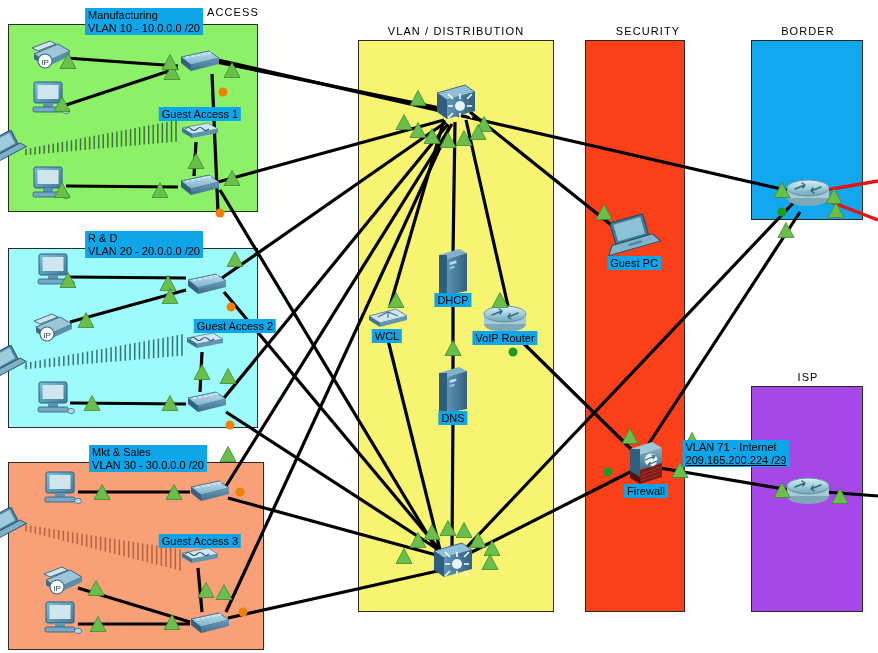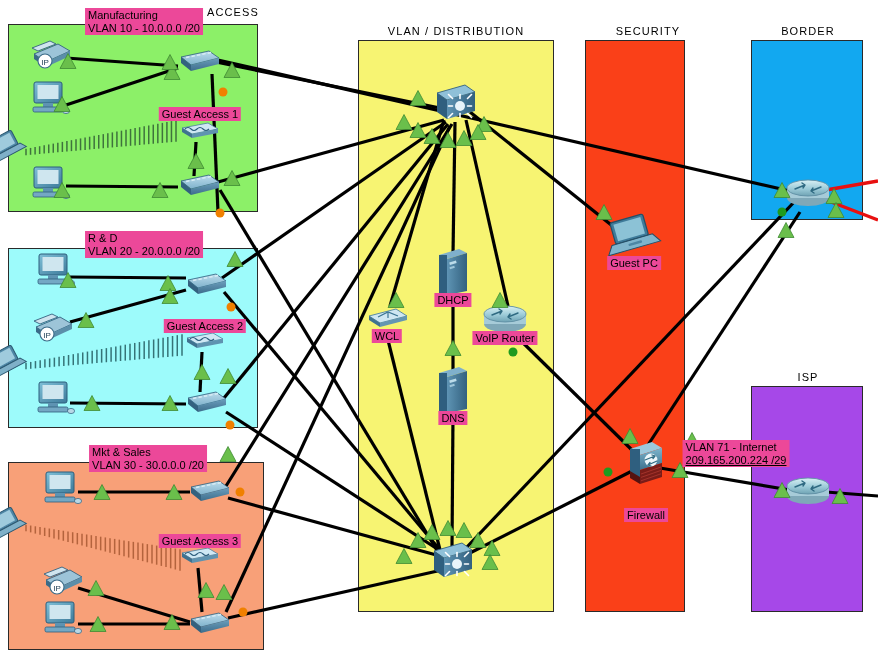--- a/index.html
+++ b/index.html
@@ -37,21 +37,21 @@
     position:absolute;
     width:0;height:0;
   }
   .node .glyph{
     position:absolute;
     transform:translate(-50%,-50%);
   }
   .label{
     position:absolute;
     transform:translate(-50%,0);
-    background:#ec4899;
+    background:#0ea5e9;
     color:#000;
     font-size:11px;
     line-height:12px;
     padding:1px 3px;
     white-space:nowrap;
     text-align:center;
     font-family:"Liberation Sans", sans-serif;
   }
   .label.multi{line-height:12.5px;}
   
@@ -384,21 +384,21 @@
             <rect x="32.6" y="5.199999999999999" width="3.4" height="1.5" fill="#d8ecf4" transform="rotate(-12 33.6 5.6)"></rect>
           </svg></div>
       </div>
       <div class="node" style="left: 205px; top: 342px;">
         <div class="glyph"><svg width="44" height="20" viewBox="0 0 44 20" style="overflow: visible;">
             <polygon points="4,8 30,3 40,9 14,14" fill="#cfe8f4" stroke="#4b7f9e" stroke-width="0.8"></polygon>
             <polygon points="4,8 14,14 14,18 4,12" fill="#3f7290"></polygon>
             <polygon points="14,14 40,9 40,13 14,18" fill="#5f93b0"></polygon>
             <path d="M7,9 q3,-3 6,0 q3,3 6,0 q3,-3 6,0 q3,3 6,0" fill="none" stroke="#2a5a7a" stroke-width="1.1"></path>
           </svg></div>
-        <div class="label" style="top: -23px;">Guest Access 2</div>
+        <div class="label" style="top: -23px; margin-left: 30px;">Guest Access 2</div>
       </div>
       <div class="node" style="left: 205px; top: 403px;">
         <div class="glyph"><svg width="46" height="26" viewBox="0 0 46 26" style="overflow: visible;">
             <polygon points="6,10 34,4 44,11 16,18" fill="url(#gSwTop)" stroke="#2f5f7d" stroke-width="0.8"></polygon>
             <polygon points="6,10 16,18 16,24 6,16" fill="#33617f"></polygon>
             <polygon points="16,18 44,11 44,17 16,24" fill="url(#gSwFace)"></polygon>
             <rect x="11" y="9.6" width="3.4" height="1.5" fill="#d8ecf4" transform="rotate(-12 12 10)"></rect>
             <rect x="16.4" y="8.5" width="3.4" height="1.5" fill="#d8ecf4" transform="rotate(-12 17.4 8.9)"></rect>
             <rect x="21.8" y="7.3999999999999995" width="3.4" height="1.5" fill="#d8ecf4" transform="rotate(-12 22.8 7.8)"></rect>
             <rect x="27.200000000000003" y="6.299999999999999" width="3.4" height="1.5" fill="#d8ecf4" transform="rotate(-12 28.200000000000003 6.699999999999999)"></rect>
@@ -565,21 +565,21 @@
             <polygon points="14,16 36,9 36,24 14,31" fill="url(#gFw)"></polygon>
             <polygon points="14,31 36,24 36,38 14,45" fill="#7a1c18"></polygon>
             <polygon points="4,32 14,38 14,45 4,39" fill="#551210"></polygon>
             <circle cx="25" cy="21" r="6.4" fill="#edf6fa"></circle>
             <path d="M19,21 L29,17 M29,17 L26,16 M29,17 L27,19.6" fill="none" stroke="#2f6a82" stroke-width="1.3" stroke-linecap="round"></path>
             <path d="M31,22 L22,26 M22,26 L25,27 M22,26 L24,23.5" fill="none" stroke="#2f6a82" stroke-width="1.3" stroke-linecap="round"></path>
             <line x1="15" y1="35" x2="35" y2="28" stroke="#a8352c" stroke-width="0.9"></line>
             <line x1="15" y1="38.4" x2="35" y2="31.4" stroke="#a8352c" stroke-width="0.9"></line>
             <line x1="15" y1="41.8" x2="35" y2="34.8" stroke="#a8352c" stroke-width="0.9"></line>
           </svg></div>
-        <div class="label" style="top: 20px; margin-top: 24px;">Firewall</div>
+        <div class="label" style="top: 20px;">Firewall</div>
       </div>
       <div class="node" style="left: 808px; top: 194px;">
         <div class="glyph"><svg width="50" height="32" viewBox="0 0 50 32" style="overflow: visible;">
             <ellipse cx="25" cy="22" rx="21" ry="8" fill="#7fa8b8"></ellipse>
             <rect x="4" y="12" width="42" height="10" fill="#a6cbd8"></rect>
             <ellipse cx="25" cy="12" rx="21" ry="8" fill="url(#gRtr)" stroke="#5f8fa4" stroke-width="0.9"></ellipse>
             <path d="M12,13 L22,9 M22,9 L19,7 M22,9 L20,12" fill="none" stroke="#2f6a82" stroke-width="1.4" stroke-linecap="round"></path>
             <path d="M38,11 L28,15 M28,15 L31,17 M28,15 L30,12" fill="none" stroke="#2f6a82" stroke-width="1.4" stroke-linecap="round"></path>
           </svg></div>
       </div>

